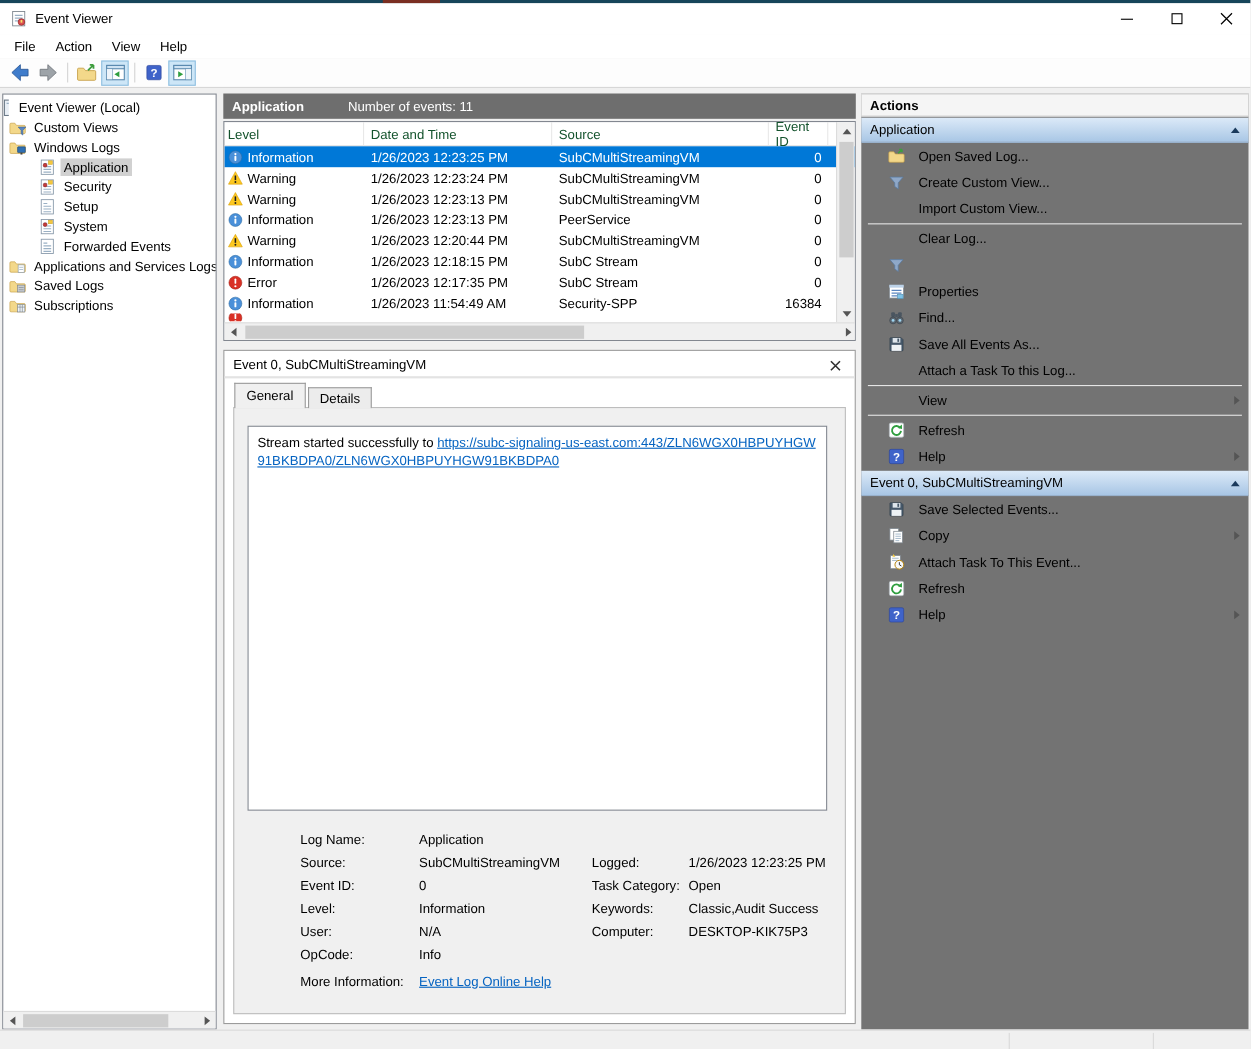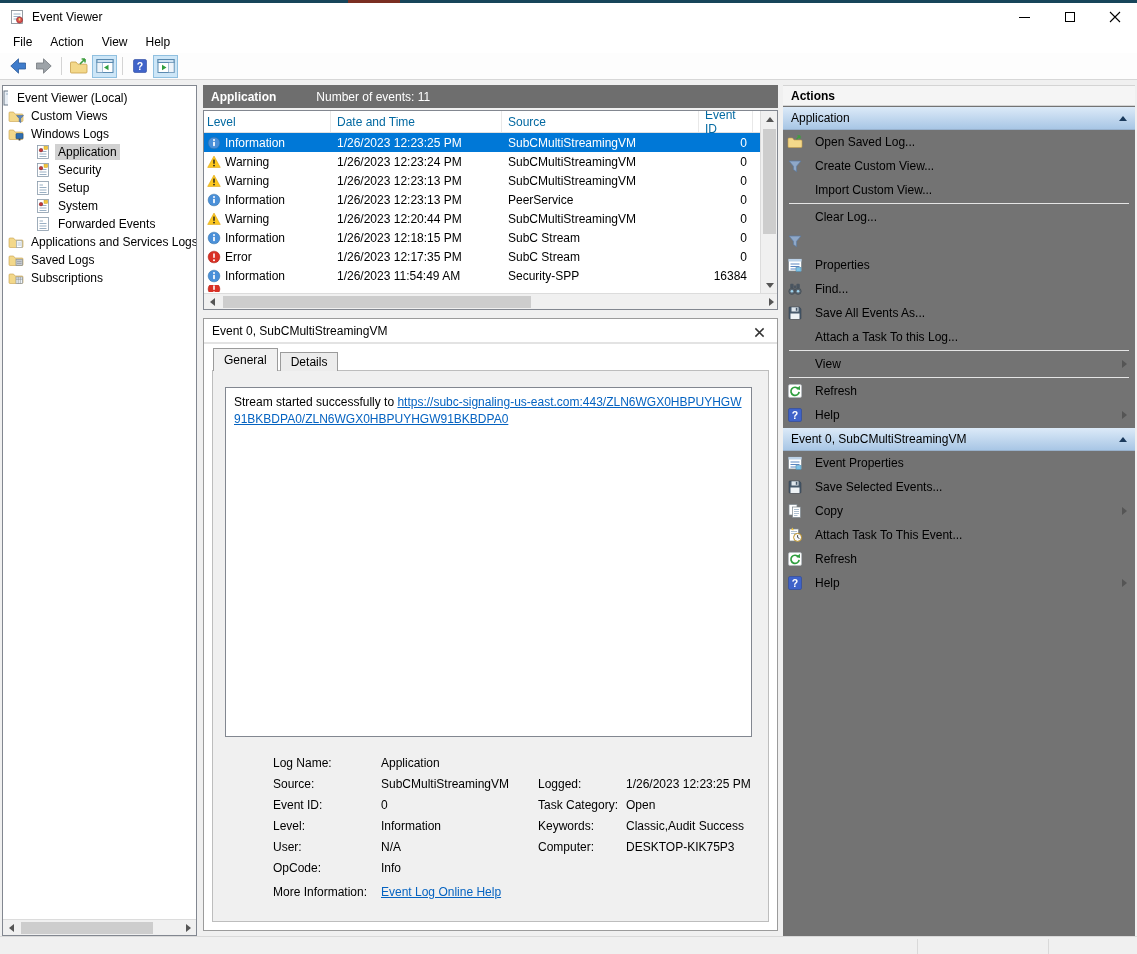--- a/index.html
+++ b/index.html
@@ -52,21 +52,21 @@
   .tri-up    { border-left:4px solid transparent; border-right:4px solid transparent; border-bottom:5px solid #555; }
   .tri-down  { border-left:4px solid transparent; border-right:4px solid transparent; border-top:5px solid #555; }
 
   
   .center-header { position:absolute; left:203px; top:85px; width:575px; height:23px; background:#6e6e6e; color:#fff; display:flex; align-items:center; padding-left:8px; }
   .center-header .ch-title { font-weight:bold; }
   .center-header .ch-sub { margin-left:40px; }
 
   .events-table { position:absolute; left:203px; top:110px; width:575px; height:200px; background:#fff; border:1px solid #828790; overflow:hidden; }
   .ev-cols { display:flex; height:22px; border-bottom:1px solid #e0e0e0; }
-  .ev-col { display:flex; align-items:center; padding-left:6px; border-right:1px solid #e8e8e8; color:#0369a1; }
+  .ev-col { display:flex; align-items:center; padding-left:6px; border-right:1px solid #e8e8e8; color:#14532d; }
   .ev-col.c-id { justify-content:flex-end; padding-right:6px; }
   .ev-row { display:flex; height:19px; align-items:center; }
   .ev-row.selected { background:#0078d7; color:#fff; }
   .ev-cell { display:flex; align-items:center; height:100%; overflow:hidden; white-space:nowrap; }
   .c-level { width:127px; padding-left:3px; }
   .c-date { width:171px; padding-left:6px; }
   .c-source { width:197px; padding-left:6px; }
   .c-id { width:54px; justify-content:flex-end; padding-right:6px; }
   .c-level .icon { margin-right:4px; }
   .ev-partial { height:7px; overflow:hidden; display:flex; padding-left:3px; }
@@ -91,21 +91,21 @@
   .fields-right .flabel { width:88px; flex:0 0 88px; }
   .more-row { margin-top:3px; }
   .more-row a { color:#0563c1; text-decoration:underline; }
 
   
   .actions-pane { position:absolute; left:783px; top:85px; width:352px; height:851px; background:#737373; }
   .actions-title { height:21px; background:#f5f5f5; border-top:1px solid #d4d4d4; border-bottom:1px solid #d4d4d4; display:flex; align-items:center; padding-left:8px; font-weight:bold; }
   .group-header { height:23px; margin-top:1px; background:linear-gradient(#dceaf8,#a8c6e5); border-bottom:1px solid #98b1cc; display:flex; align-items:center; padding:0 8px; }
   .group-header .gh-label { flex:1; }
   .group-header .tri-up { border-bottom-color:#1b3a5c; }
-  .action-item { height:24px; display:flex; align-items:center; padding-left:4px; }
+  .action-item { height:24px; display:flex; align-items:center; padding-left:24px; }
   .action-item .aicon { width:18px; height:16px; flex:0 0 18px; margin-right:10px; }
   .action-item .alabel { flex:1; }
   .action-item .sub-arrow { margin-right:8px; }
   .action-sep { height:1px; background:#e5e5e5; margin:1px 6px; }
 
   
   .statusbar { position:absolute; left:0; top:936px; width:1137px; height:18px; background:#f0f0f0; border-top:1px solid #d9d9d9; }
   .status-div { position:absolute; top:2px; bottom:0; width:1px; background:#d9d9d9; }
 </style>
 </head>
@@ -710,35 +710,20 @@
           <span class="alabel">Help</span>
           <span class="tri tri-right sub-arrow"></span>
         </div>
         <div class="group-header">
           <span class="gh-label">Event 0, SubCMultiStreamingVM</span>
           <span class="tri tri-up"></span>
         </div>
         <div class="action-item">
           <span class="aicon"><span class="icon">
               <svg width="16" height="16" viewBox="0 0 16 16">
-                <rect x="1.5" y="2" width="13" height="12" fill="#fff" stroke="#7d868e" stroke-width="0.7"></rect>
-                <rect x="1.5" y="2" width="13" height="2.5" fill="#bcd2e8"></rect>
-                <g stroke="#5b86c0" stroke-width="1">
-                  <line x1="3.5" y1="7" x2="12.5" y2="7"></line>
-                  <line x1="3.5" y1="9.5" x2="12.5" y2="9.5"></line>
-                  <line x1="3.5" y1="12" x2="9" y2="12"></line>
-                </g>
-                <rect x="9" y="10.5" width="5" height="4" fill="#7ec3e8" stroke="#4a88ab" stroke-width="0.5"></rect>
-              </svg>
-            </span></span>
-          <span class="alabel">Event Properties</span>
-        </div>
-        <div class="action-item">
-          <span class="aicon"><span class="icon">
-              <svg width="16" height="16" viewBox="0 0 16 16">
                 <path d="M2 2.8 Q2 2 2.8 2 L12.2 2 L14 3.8 L14 13.2 Q14 14 13.2 14 L2.8 14 Q2 14 2 13.2 Z" fill="#46586a" stroke="#2c3a48" stroke-width="0.5"></path>
                 <rect x="4.5" y="2.3" width="7" height="4.2" fill="#dfe6ec"></rect>
                 <rect x="8.8" y="2.8" width="1.6" height="3" fill="#46586a"></rect>
                 <rect x="3.5" y="8.5" width="9" height="5.5" fill="#eef2f5"></rect>
               </svg>
             </span></span>
           <span class="alabel">Save Selected Events...</span>
         </div>
         <div class="action-item">
           <span class="aicon"><span class="icon">

